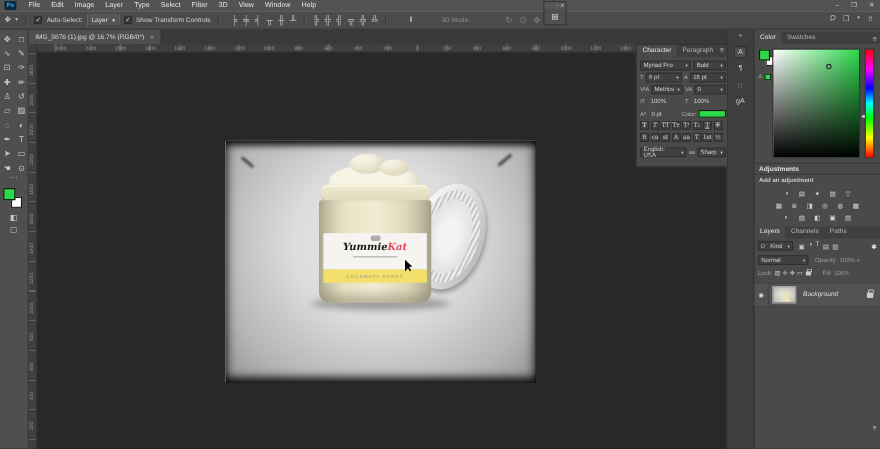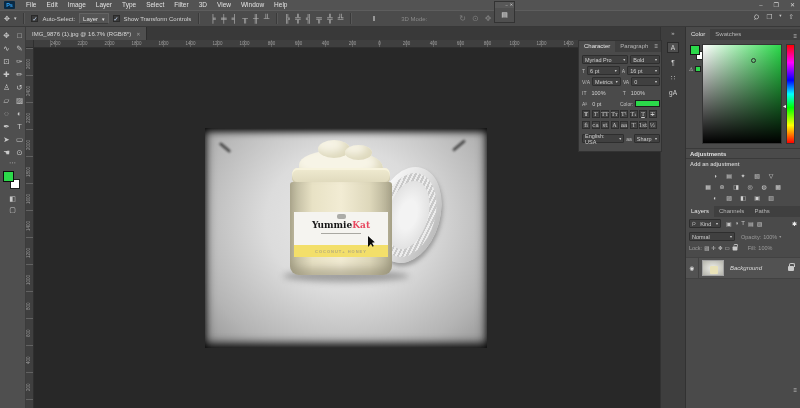--- a/index.html
+++ b/index.html
@@ -67,21 +67,21 @@
        background:radial-gradient(#f3f3f3 30%,#dedede 80%,#cfcfcf)}
   .jar-shadow{position:absolute;left:78px;top:142px;width:126px;height:12px;background:rgba(105,105,105,.55);border-radius:50%;filter:blur(3px)}
   .cream{position:absolute;background:#f7f4e6;box-shadow:inset -5px -5px 9px #ddd8bc}
   .jar-rim{position:absolute;left:87px;top:40px;width:98px;height:16px;border-radius:5px/7px;
        background:linear-gradient(#f0ebd1,#ded8bb);box-shadow:inset 0 2px 0 #f7f3dd,inset 0 -2px 0 #cfc9ac}
   .jar-body{position:absolute;left:85px;top:54px;width:102px;height:93px;border-radius:3px 3px 9px 9px;
        background:linear-gradient(to right,#b5b096,#e8e2c5 22%,#f2ecd4 50%,#ded8bb 78%,#aea98f);
        box-shadow:inset 0 -7px 9px rgba(135,130,105,.5)}
   .label-white{position:absolute;left:89px;top:84px;width:94px;height:33px;background:#f5f4f0;text-align:center}
   .label-logo{position:absolute;left:43px;top:2px;width:9px;height:5px;background:#9a9a96;border-radius:2px;opacity:.8}
-  .brand{position:absolute;left:0;right:0;top:8px;font-family:"DejaVu Serif",serif;font-weight:bold;font-size:9px;color:#171717;line-height:10px}
+  .brand{position:absolute;left:0;right:0;top:8px;font-family:"DejaVu Serif",serif;font-style:italic;font-weight:bold;font-size:9px;color:#171717;line-height:10px}
   .subline{position:absolute;left:27px;top:21px;width:40px;height:1px;background:#a9a8a2}
   .label-yellow{position:absolute;left:89px;top:117px;width:94px;height:12px;background:#f3df6a;display:flex;align-items:center;justify-content:center}
   .band-text{font-size:4px;letter-spacing:1px;color:#b3aa7e;font-weight:bold}
   .cursor{position:absolute;left:163px;top:108px;width:8px;height:11px;background:#0a0a0a;
        clip-path:polygon(0 0,0 100%,36% 72%,58% 98%,72% 90%,50% 62%,85% 56%);filter:drop-shadow(0 0 .5px #fff)}
   
   .dock{left:660px;top:27px;width:26px;height:381px;background:#3e3e3e;border-left:1px solid #323232;border-right:1px solid #323232;z-index:15}
   .dock .collapse{display:block;text-align:center;font-size:6px;color:#bdbdbd;line-height:12px}
   .dock-icons{display:flex;flex-direction:column;align-items:center;gap:4px;padding-top:3px}
   .dock-icons span{width:12px;height:11px;display:flex;align-items:center;justify-content:center;font-size:6.5px;color:#d2d2d2}

